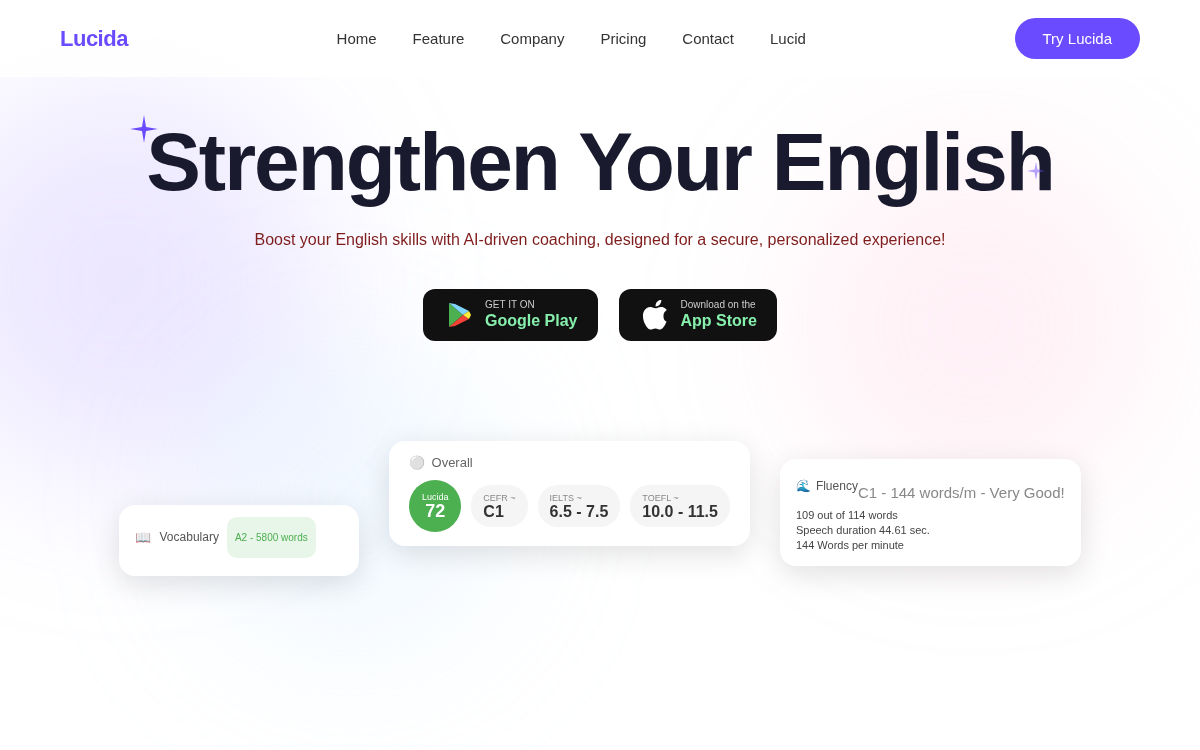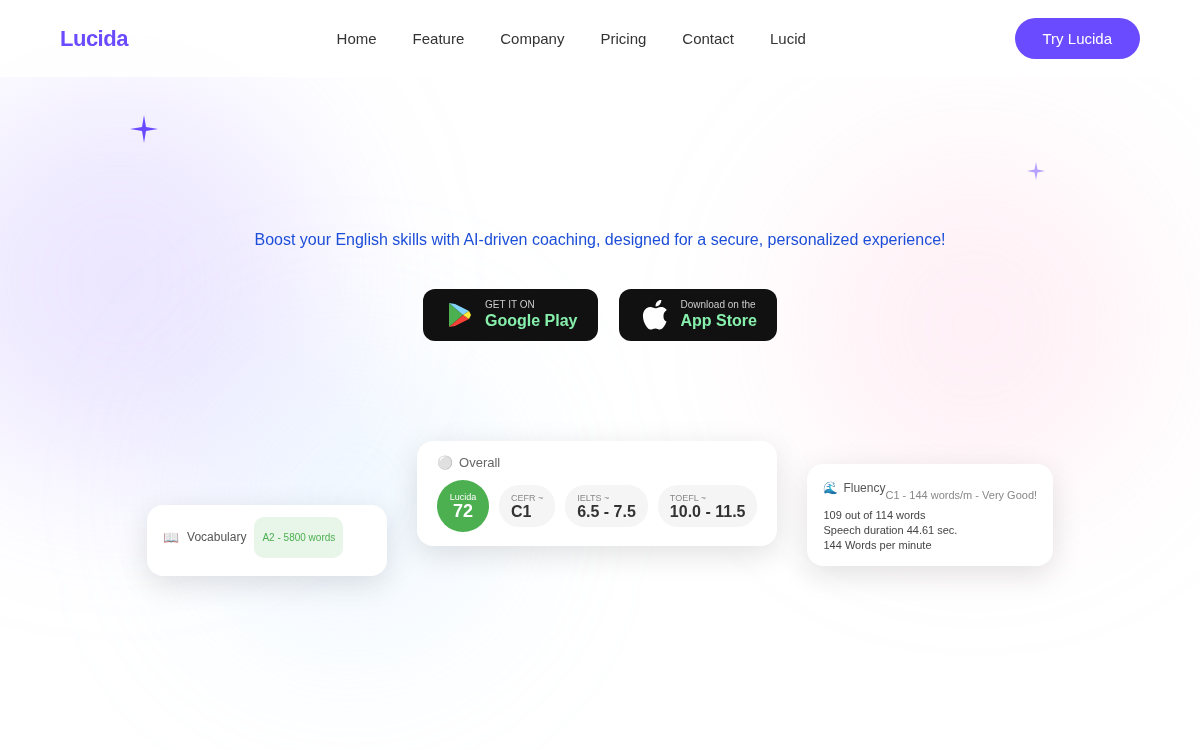--- a/index.html
+++ b/index.html
@@ -101,21 +101,21 @@
       font-size: 82px;
       font-weight: 800;
       color: #1a1a2e;
       line-height: 1.1;
       letter-spacing: -2px;
       margin-bottom: 20px;
     }
 
     .hero-subtitle {
       font-size: 16px;
-      color: #1d4ed8;
+      color: #7f1d1d;
       margin-bottom: 36px;
       line-height: 1.6;
     }
 
     
     .store-buttons {
       display: flex;
       gap: 21px;
       justify-content: center;
       margin-bottom: 50px;
@@ -297,21 +297,21 @@
       <path d="M14 0 L16 12 L28 14 L16 16 L14 28 L12 16 L0 14 L12 12 Z" fill="#6b4bff"></path>
     </svg>
   </div>
   <div class="star-icon-sm">
     <svg width="18" height="18" viewBox="0 0 18 18" fill="none">
       <path d="M9 0 L10.5 7.5 L18 9 L10.5 10.5 L9 18 L7.5 10.5 L0 9 L7.5 7.5 Z" fill="#6b4bff" opacity="0.5"></path>
     </svg>
   </div>
 
   <h1 class="hero-title">
-    <br>
+    <span>Strengthen Your English</span><br>
   </h1>
   <p class="hero-subtitle">Boost your English skills with AI-driven coaching, designed for a secure, personalized experience!</p>
 
   <div class="store-buttons">
 
     <button class="store-btn">
       <div class="store-btn-icon">
 
         <svg width="28" height="28" viewBox="0 0 28 28">
           <path d="M4 2L18 14L4 26V2Z" fill="#4caf50"></path>
@@ -375,20 +375,20 @@
       </div>
     </div>
   </div>
 
   <div class="fluency-card">
     <div class="fluency-header">
       <span style="display:flex;align-items:center;gap:5px;">
         <span style="font-size:12px;">🌊</span>
         <span class="fluency-title">Fluency</span>
       </span>
-      <span class="fluency-badge" style="font-size:11px; color:#888;margin-top:13px;">C1 - 144 words/m - Very Good!</span>
+      <span class="fluency-badge" style="font-size:15px; color:#888;margin-top:13px;">C1 - 144 words/m - Very Good!</span>
     </div>
     <div class="fluency-stat">109 out of 114 words</div>
     <div class="fluency-stat">Speech duration 44.61 sec.</div>
     <div class="fluency-stat">144 Words per minute</div>
   </div>
 
 </div>
 
 </body></html>

